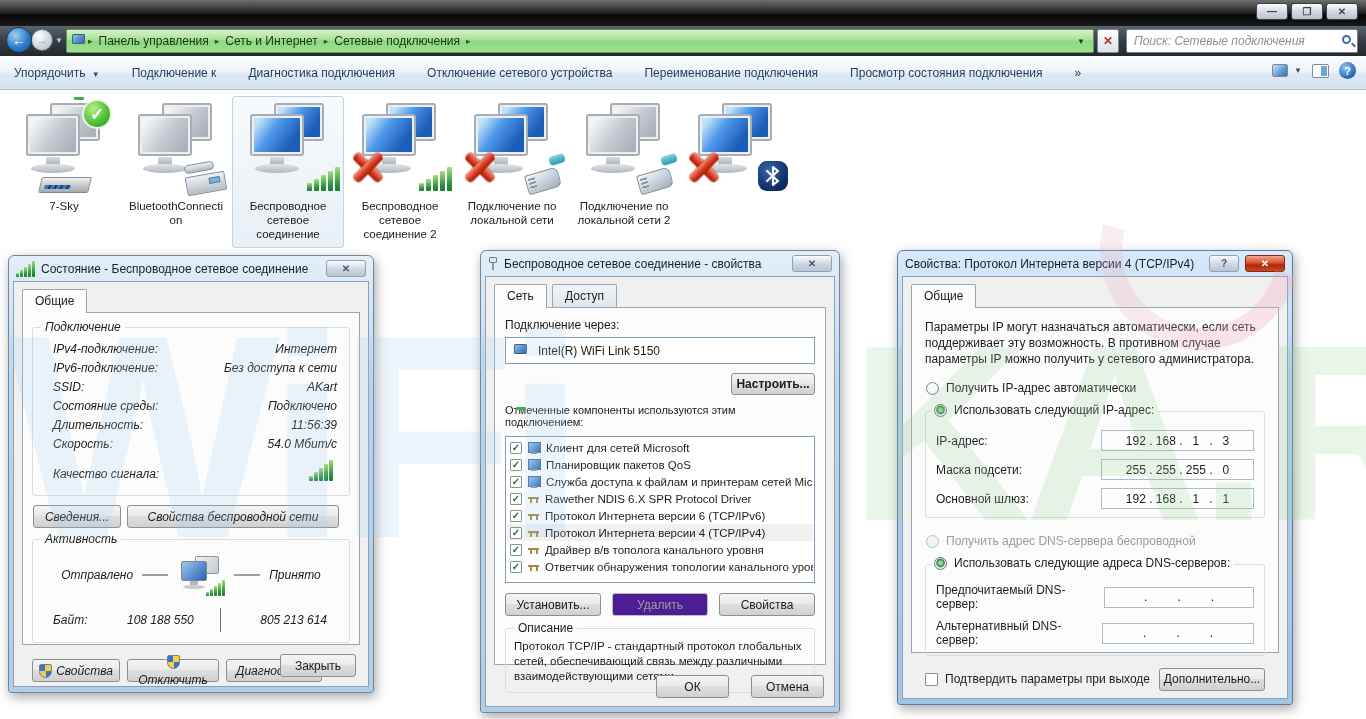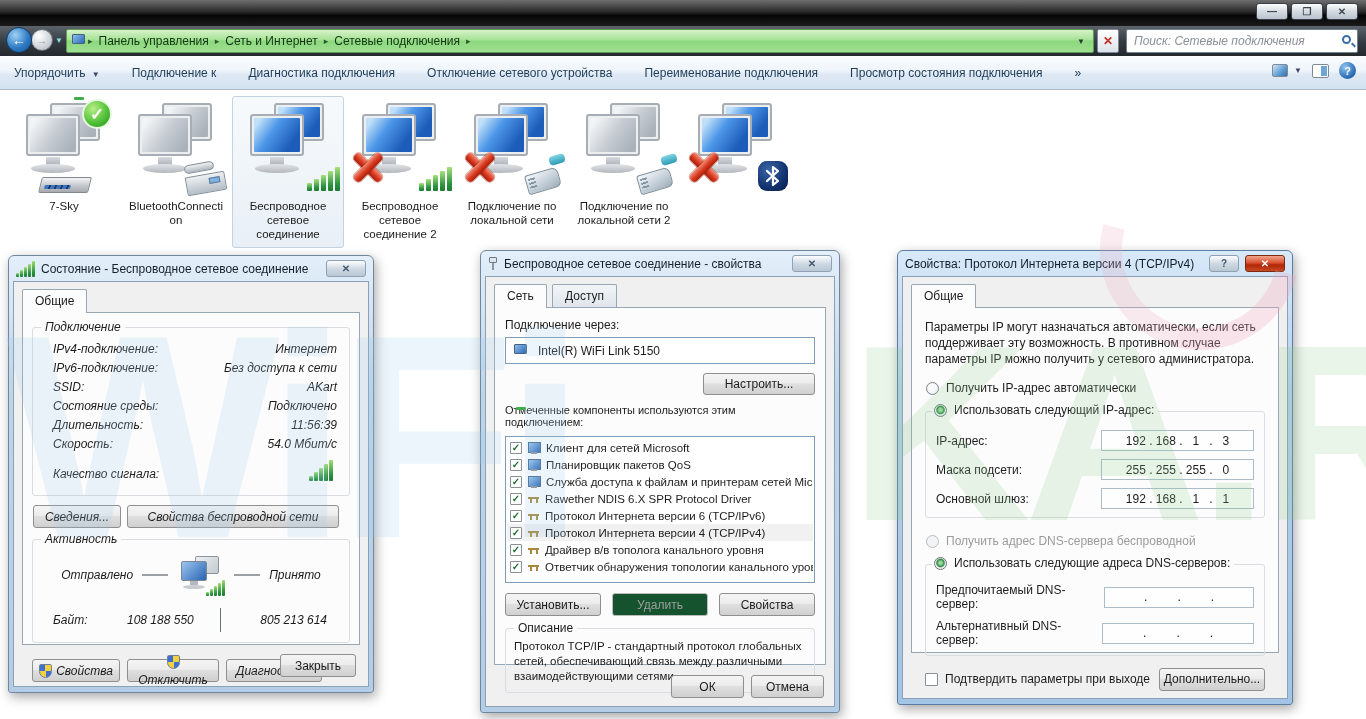--- a/index.html
+++ b/index.html
@@ -112,21 +112,21 @@
   .tab { display:inline-block; padding:4px 12px 4px; font-size:12px; border:1px solid #98a7b5; border-bottom:none;
     border-radius:2px 2px 0 0; background:linear-gradient(#f2f5f8,#dfe5ec); position:relative; margin-right:2px; }
   .tab.active { background:#fcfcfc; z-index:3; padding-bottom:5px; }
   .tab-strip { position:absolute; left:8px; top:7px; z-index:2; }
   .tab-page { position:absolute; left:8px; right:8px; background:#fcfcfc; border:1px solid #98a7b5; top:30px; }
   .grp { position:relative; border:1px solid #d9dde1; border-radius:3px; }
   .grp-cap { position:absolute; top:-8px; left:8px; background:#fcfcfc; padding:0 4px; color:#1c1c1c; font-size:12px; }
   .btn { display:inline-flex; align-items:center; justify-content:center; gap:4px; height:23px;
     border:1px solid #8e8f8f; border-radius:3px; font-size:12px; color:#1c1c1c;
     background:linear-gradient(#f4f4f4,#ececec 45%,#dfdfdf 50%,#d0d0d0); }
-  .btn.disabled { color:#9f9f9f; border-color:#bcbcbc; background:#14532d; }
+  .btn.disabled { color:#9f9f9f; border-color:#bcbcbc; background:#4c1d95; }
   .shield { width:13px; height:14px; border:1px solid #6f7f96; border-radius:2px 2px 7px 7px; flex:0 0 auto;
     background:conic-gradient(#f3d13c 0 25%, #3f6fd0 25% 50%, #f3d13c 50% 75%, #3f6fd0 75%); }
   .sig-sm { display:flex; align-items:flex-end; gap:1px; }
   .sig-sm i { display:block; width:4px; background:linear-gradient(#9fdc72,#2c9440 70%,#1c7a30); border-radius:1px; }
   .sig-sm i:nth-child(1){height:5px;} .sig-sm i:nth-child(2){height:9px;} .sig-sm i:nth-child(3){height:13px;}
   .sig-sm i:nth-child(4){height:17px;} .sig-sm i:nth-child(5){height:21px;}
   .sig-xs i { width:3px; } .sig-xs i:nth-child(1){height:4px;} .sig-xs i:nth-child(2){height:7px;}
   .sig-xs i:nth-child(3){height:10px;} .sig-xs i:nth-child(4){height:13px;} .sig-xs i:nth-child(5){height:16px;}
 
   
@@ -151,39 +151,39 @@
   .bytes-row .b-recv { flex:1; text-align:right; padding-right:10px; }
   .st-btnrow2 { display:flex; gap:7px; margin:16px 9px 0; }
   .st-close { position:absolute; right:12px; bottom:9px; width:76px; }
 
   
   #dlg-props { left:480px; top:250px; width:360px; height:463px; }
   #dlg-props .tab-page { bottom:41px; }
   .pr-label { margin:10px 10px 0; }
   .adapter-box { margin:5px 10px 0; height:27px; border:1px solid #7f9db9; background:#fff; display:flex; align-items:center; gap:9px; padding:0 7px; }
   .cfg-row { display:flex; justify-content:flex-end; margin:9px 10px 0; }
-  .cfg-row .btn { width:112px; height:22px; }
+  .cfg-row .btn { width:84px; height:22px;font-weight:bold; }
   .comp-label { margin:9px 10px 8px; font-size:11px; }
   .listbox { margin:5px 10px 0; height:147px; border:1px solid #7f9db9; background:#fff; padding:2px 1px; overflow:hidden; }
   .li { display:flex; align-items:center; gap:5px; height:17px; padding-left:3px; white-space:nowrap; overflow:hidden; font-size:11.5px; }
   .li.hl { background:#f1f1f1; }
   .cb { width:12px; height:12px; border:1px solid #8a9097; background:#fff; border-radius:1px; flex:0 0 auto;
     display:flex; align-items:center; justify-content:center; font-size:10px; font-weight:bold; color:#1f6f2f; line-height:1; }
   .comp-pc { position:relative; width:14px; height:12px; flex:0 0 auto; }
   .comp-pc::before { content:""; position:absolute; left:1px; top:0; width:11px; height:9px; border:1px solid #4a6a8a;
     background:linear-gradient(135deg,#9cc6f0,#2a63b4); }
   .comp-pc::after { content:""; position:absolute; left:4px; bottom:0; width:6px; height:2px; background:#8a9097; }
   .comp-proto { position:relative; width:13px; height:11px; flex:0 0 auto; }
   .comp-proto::before { content:""; position:absolute; left:1px; right:1px; top:4px; height:2px; background:#a8893d; }
   .comp-proto::after { content:""; position:absolute; left:3px; top:6px; width:2px; height:4px; background:#a8893d; box-shadow:6px 0 0 #a8893d; }
   .pr-btnrow { display:flex; justify-content:space-between; margin:10px 10px 0; }
   .pr-btnrow .btn { width:96px; }
   .desc-grp { margin:12px 10px 0; padding:10px 8px 8px; }
   .desc-text { font-size:11.5px; line-height:15px; color:#1c1c1c; }
-  .ok-row { position:absolute; right:10px; bottom:8px; display:flex; gap:7px; }
+  .ok-row { position:absolute; right:10px; bottom:8px; display:flex; gap:22px; }
   .ok-row .btn { width:73px; }
 
   
   #dlg-tcpip { left:897px; top:250px; width:396px; height:455px; }
   #dlg-tcpip .tab-page { bottom:45px; }
   .ip-intro { margin:11px 13px 0; line-height:16px; }
   .radio-row { display:flex; align-items:flex-end; gap:7px; margin:10px 14px 0; }
   .radio { width:13px; height:13px; border-radius:50%; border:1px solid #79838c; flex:0 0 auto;
     background:radial-gradient(circle at 40% 35%, #ffffff, #e8ecef); }
   .radio.on { background:radial-gradient(circle at 50% 45%, #9ed89e 0 18%, #2d8a46 45%, #eef2f5 60%); border-color:#6a757e; }

